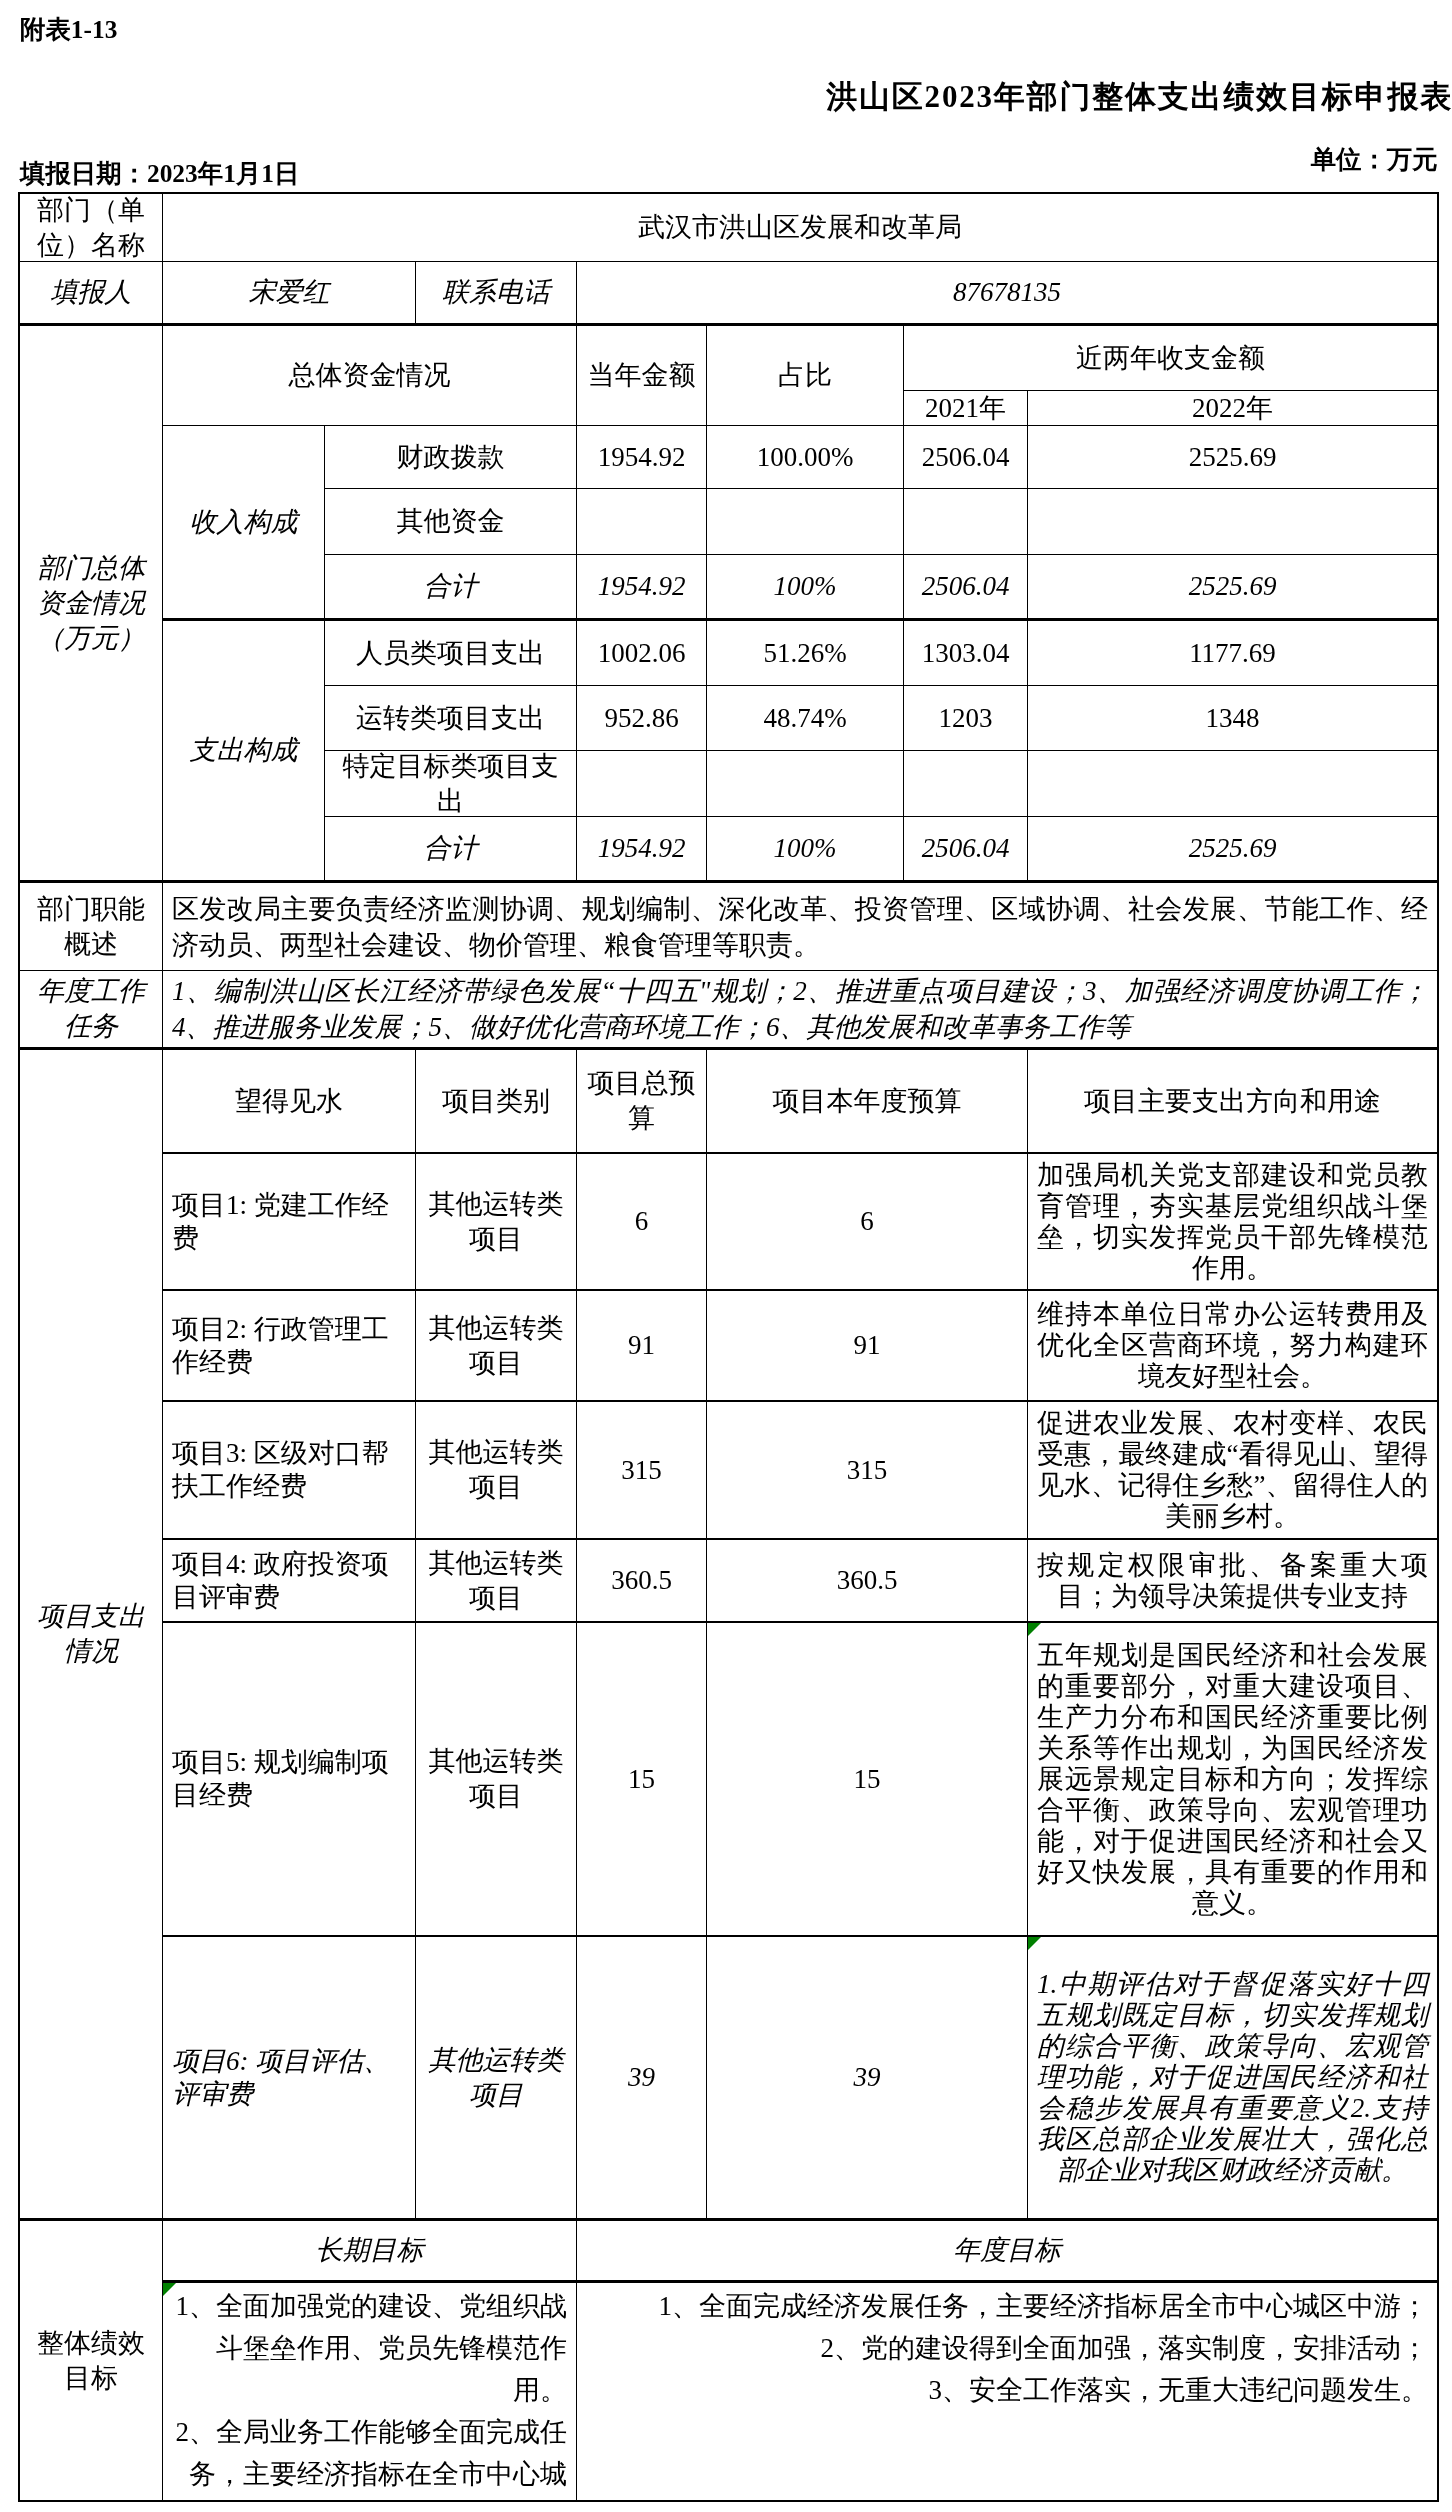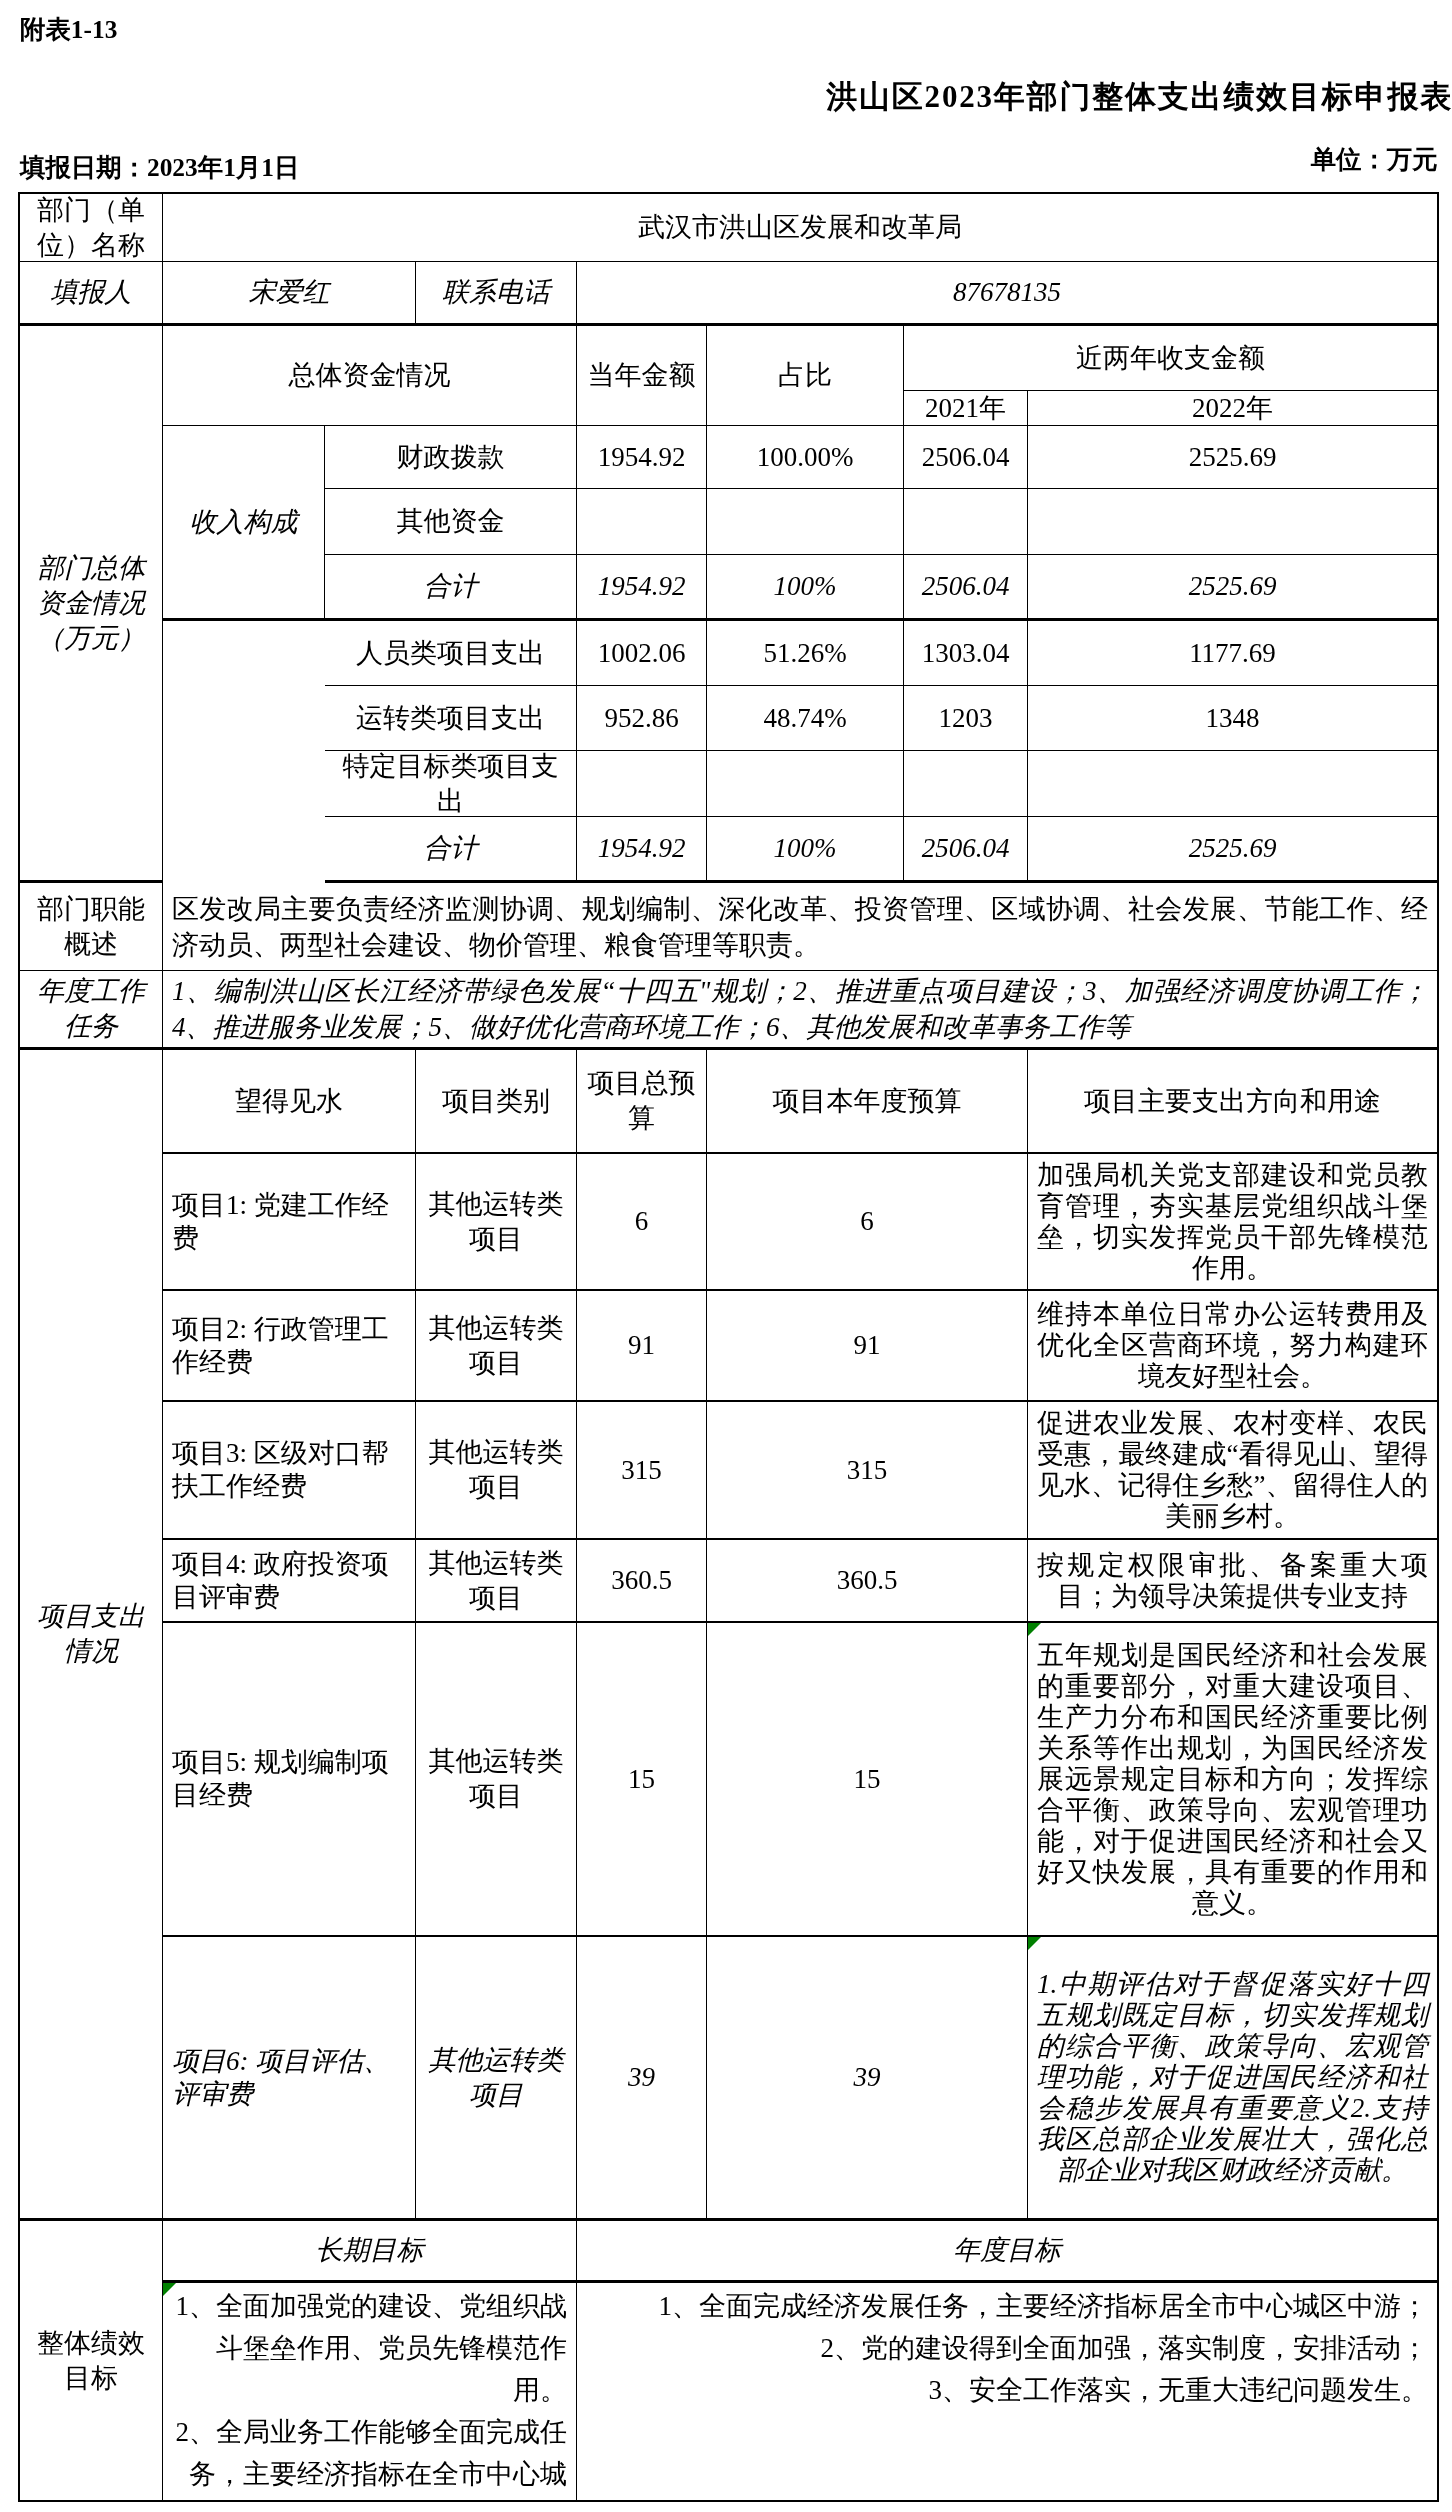--- a/index.html
+++ b/index.html
@@ -1,21 +1,21 @@
 <!DOCTYPE html>
 <html style="font-size:14.5px"><head>
 <meta charset="utf-8">
 <style>
   html,body{margin:0;padding:0;background:#ffffff;}
   body{width:1453px;height:2512px;position:relative;overflow:hidden;
        font-family:"Liberation Serif","DejaVu Serif",serif;color:#000;}
   .hdr{position:absolute;white-space:nowrap;font-weight:bold;}
   #doc-tag{left:20px;top:12.7px;font-size:25.4px;}
   #doc-title{left:0;top:76px;width:1453px;text-align:right;font-size:31px;letter-spacing:1.8px;}
-  #doc-date{left:20px;top:151px;font-size:25.4px;}
+  #doc-date{left:20px;top:157px;font-size:25.4px;}
   #doc-unit{right:15.4px;top:143px;font-size:25.4px;}
 
   #tbl{position:absolute;left:18px;top:192px;width:1421px;height:2310px;
        box-sizing:border-box;border:2.7px solid #000;background:#fff;
        display:grid;
        grid-template-columns:143px 162px 91px 161px 130px 197px 124px 1fr;
        grid-template-rows:68px 64px 65px 35px 63px 66px 66px 65px 65px 66px 66px 88px 79px 104px 137px 111px 138px 83px 314px 284px 62px 1fr;}
   .c{position:relative;box-sizing:border-box;border-right:1.8px solid #000;border-bottom:1.8px solid #000;
      display:flex;align-items:center;justify-content:center;
      text-align:center;font-size:27px;line-height:35px;padding:1.8px 9px;overflow:hidden;}
@@ -72,20 +72,21 @@
   <div class="c" style="grid-area:6/6/7/7"></div>
   <div class="c" style="grid-area:6/7/7/8"></div>
   <div class="c br0" style="grid-area:6/8/7/9"></div>
 
   <div class="c bb4" style="grid-area:7/3/8/5">合计</div>
   <div class="c bb4" style="grid-area:7/5/8/6">1954.92</div>
   <div class="c bb4" style="grid-area:7/6/8/7">100%</div>
   <div class="c bb4" style="grid-area:7/7/8/8">2506.04</div>
   <div class="c bb4 br0" style="grid-area:7/8/8/9">2525.69</div>
 
+  <div class="c bb4" style="grid-area:8/2/12/3">支出构成</div>
 
   <div class="c" style="grid-area:8/3/9/5">人员类项目支出</div>
   <div class="c" style="grid-area:8/5/9/6">1002.06</div>
   <div class="c" style="grid-area:8/6/9/7">51.26%</div>
   <div class="c" style="grid-area:8/7/9/8">1303.04</div>
   <div class="c br0" style="grid-area:8/8/9/9">1177.69</div>
 
   <div class="c" style="grid-area:9/3/10/5">运转类项目支出</div>
   <div class="c" style="grid-area:9/5/10/6">952.86</div>
   <div class="c" style="grid-area:9/6/10/7">48.74%</div>

